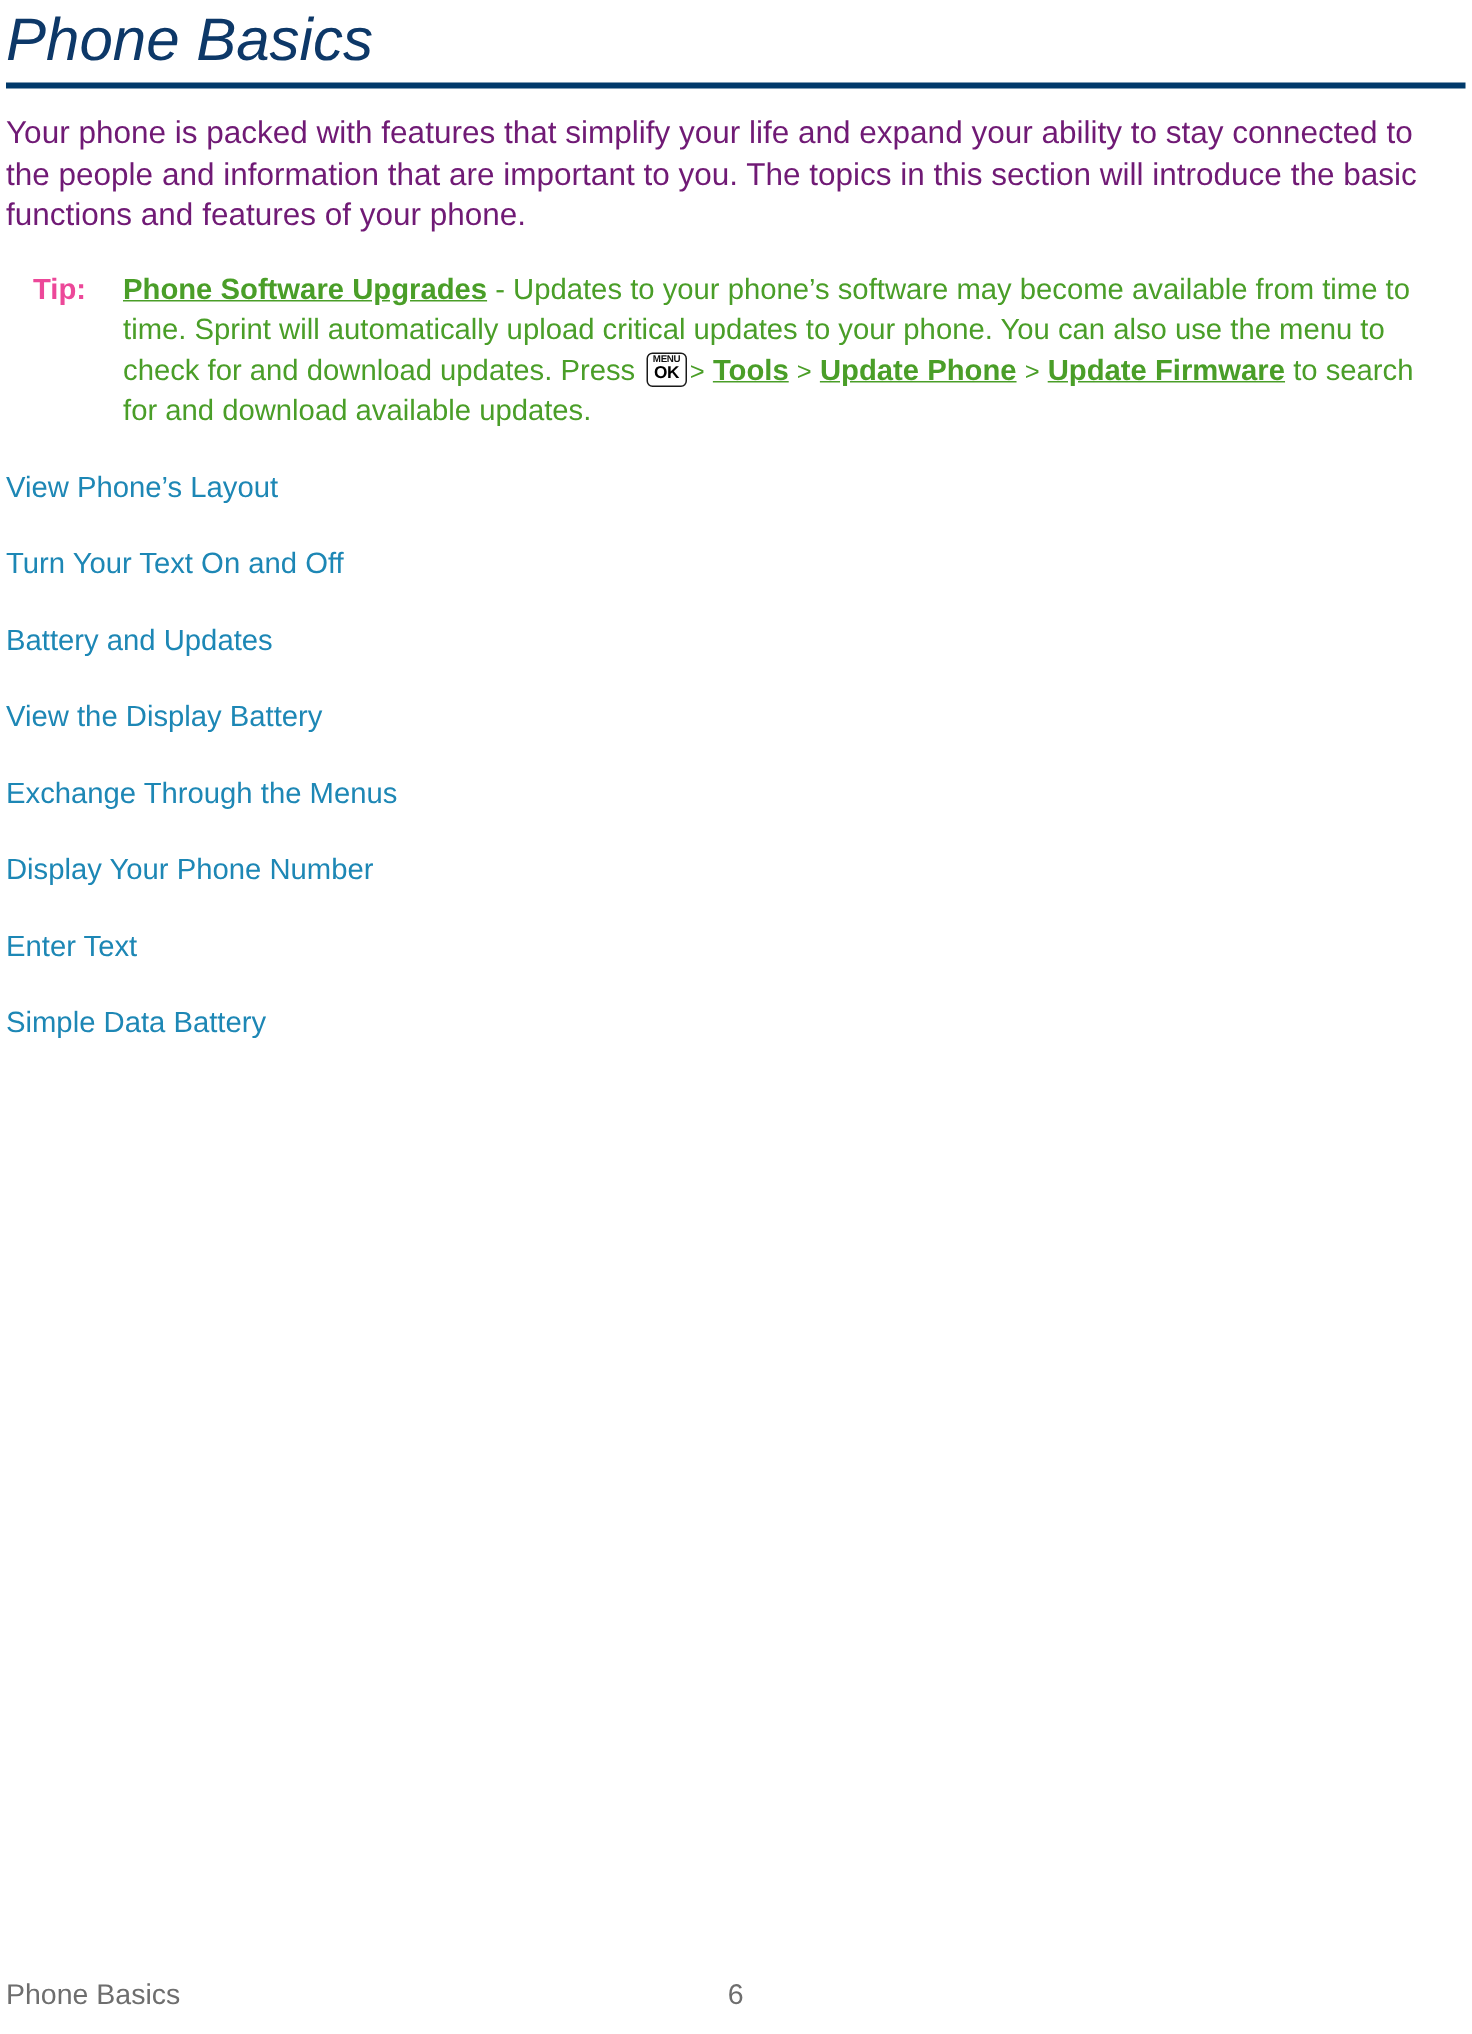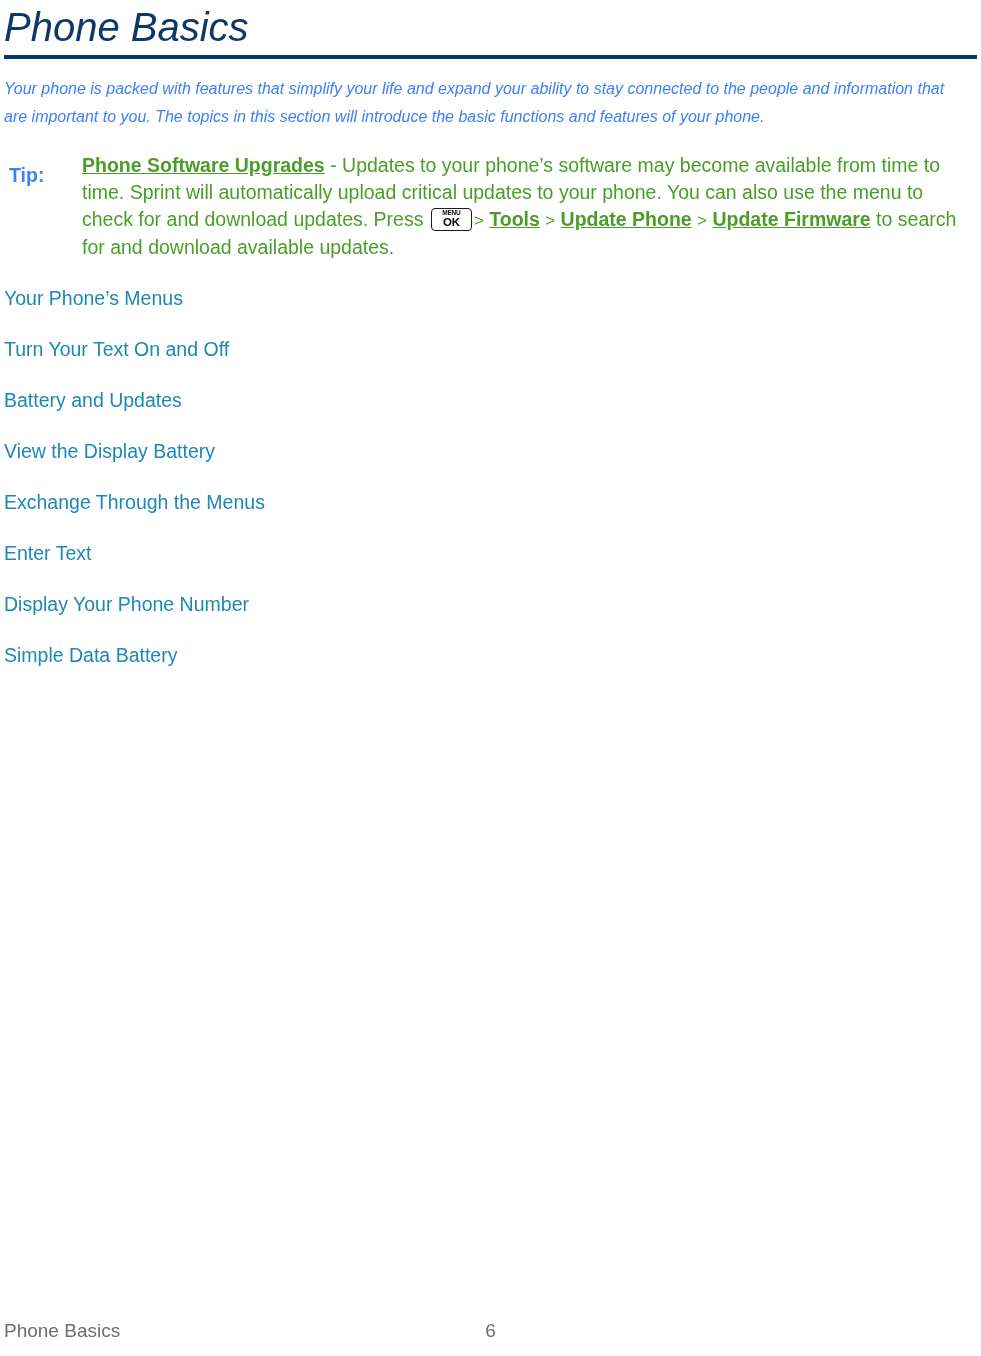--- a/index.html
+++ b/index.html
@@ -38,61 +38,59 @@
   }
   .title-rule {
     height: 4px;
     background: #013a6b;
     margin: 5px 4px 0 2px;
     width: 973px;
   }
 
   
   .intro {
-    color: #3b82f6;
-    font-size: 16px;
+    color: #701a75;
+    font-size: 21px;
     line-height: 27.5px;
     margin: 16px 10px 0 2px;
     text-align: left;
-    font-style: italic;
   }
 
   
   .tip {
     margin: 22px 6px 0 2px;
     position: relative;
     color: #4a9e28;
     font-size: 19.5px;
     line-height: 27px;
   }
   .tip-label {
     position: absolute;
-    left: 5px;
+    left: 18px;
     top: 0;
     font-weight: bold;
-    color: #3b82f6;
-    margin-top: 10px;
+    color: #ec4899;
   }
   .tip-body {
     margin-left: 78px;
   }
   .tip-body b, .tip-body strong {
     font-weight: bold;
     text-decoration: underline;
   }
   .gt {
     font-weight: 400;
     font-size: 17px;
   }
 
   
   .key-menuok {
     display: inline-block;
     vertical-align: -5px;
-    width: 41px;
+    width: 27px;
     height: 23px;
     border: 1.4px solid #1a1a1a;
     border-radius: 4px;
     background: #ffffff;
     box-sizing: border-box;
     position: relative;
     margin: 0 2px;
     overflow: hidden;
   }
   .key-menuok .k-menu {
@@ -175,27 +173,27 @@
   <p class="intro">Your phone is packed with features that simplify your life and expand your ability to stay connected to the people and information that are important to you. The topics in this section will introduce the basic functions and features of your phone.</p>
 
   <div class="tip">
     <span class="tip-label">Tip:</span>
     <div class="tip-body">
       <b>Phone Software Upgrades</b><span> - Updates to your phone’s software may become available from time to time. Sprint will automatically upload critical updates to your phone. You can also use the menu to check for and download updates. Press </span><span class="key-menuok"><span class="k-menu">MENU</span><span class="k-ok">OK</span></span><span class="gt">&gt;</span> <b>Tools</b> <span class="gt">&gt;</span> <b>Update Phone</b> <span class="gt">&gt;</span> <b>Update Firmware</b><span> to search for and download available updates.</span>
     </div>
   </div>
 
   <nav class="link-list">
-    <a class="link-item" href="#">Your Phone’s Menus</a>
+    <a class="link-item" href="#">View Phone’s Layout</a>
     <a class="link-item" href="#">Turn Your Text On and Off</a>
     <a class="link-item" href="#">Battery and Updates</a>
     <a class="link-item" href="#">View the Display Battery</a>
     <a class="link-item" href="#">Exchange Through the Menus</a>
+    <a class="link-item" href="#">Display Your Phone Number</a>
     <a class="link-item" href="#">Enter Text</a>
-    <a class="link-item" href="#">Display Your Phone Number</a>
     <a class="link-item" href="#">Simple Data Battery</a>
   </nav>
 
   <div class="footer">
     <span class="footer-left">Phone Basics</span>
     <span class="footer-page">6</span>
   </div>
 
 </div>
 

